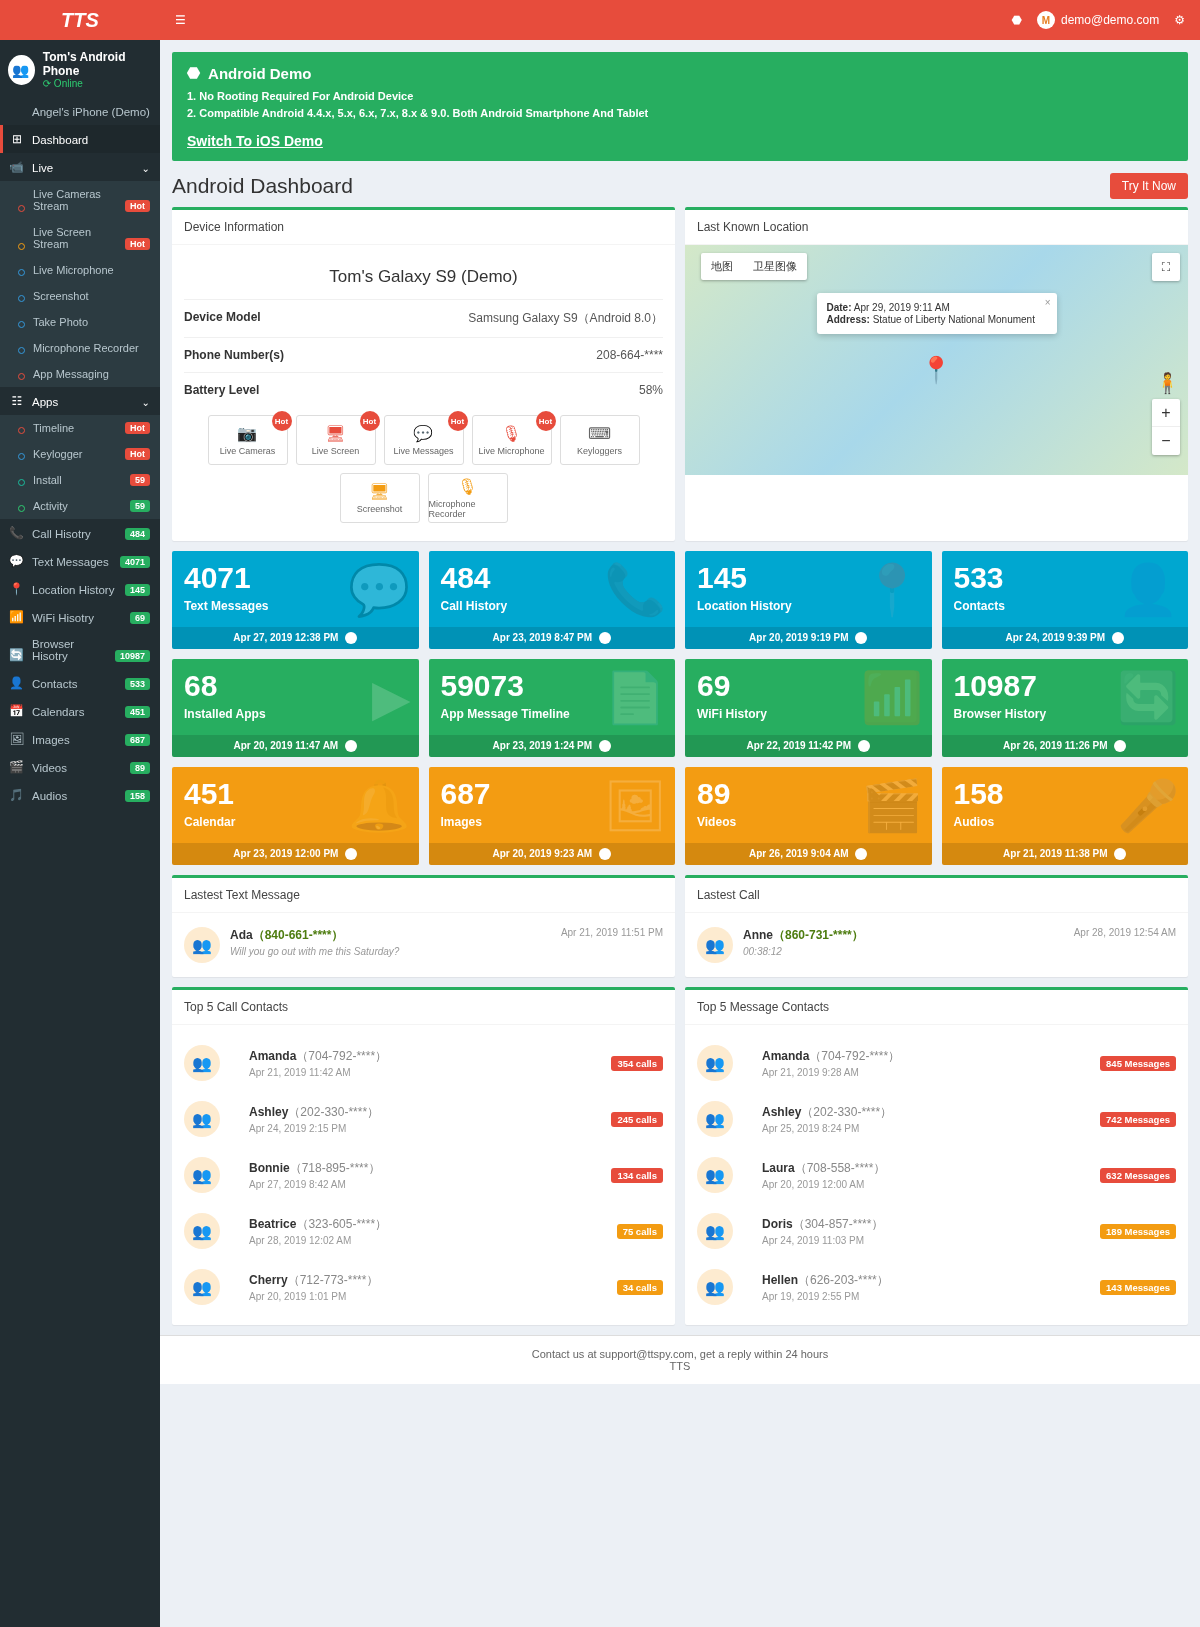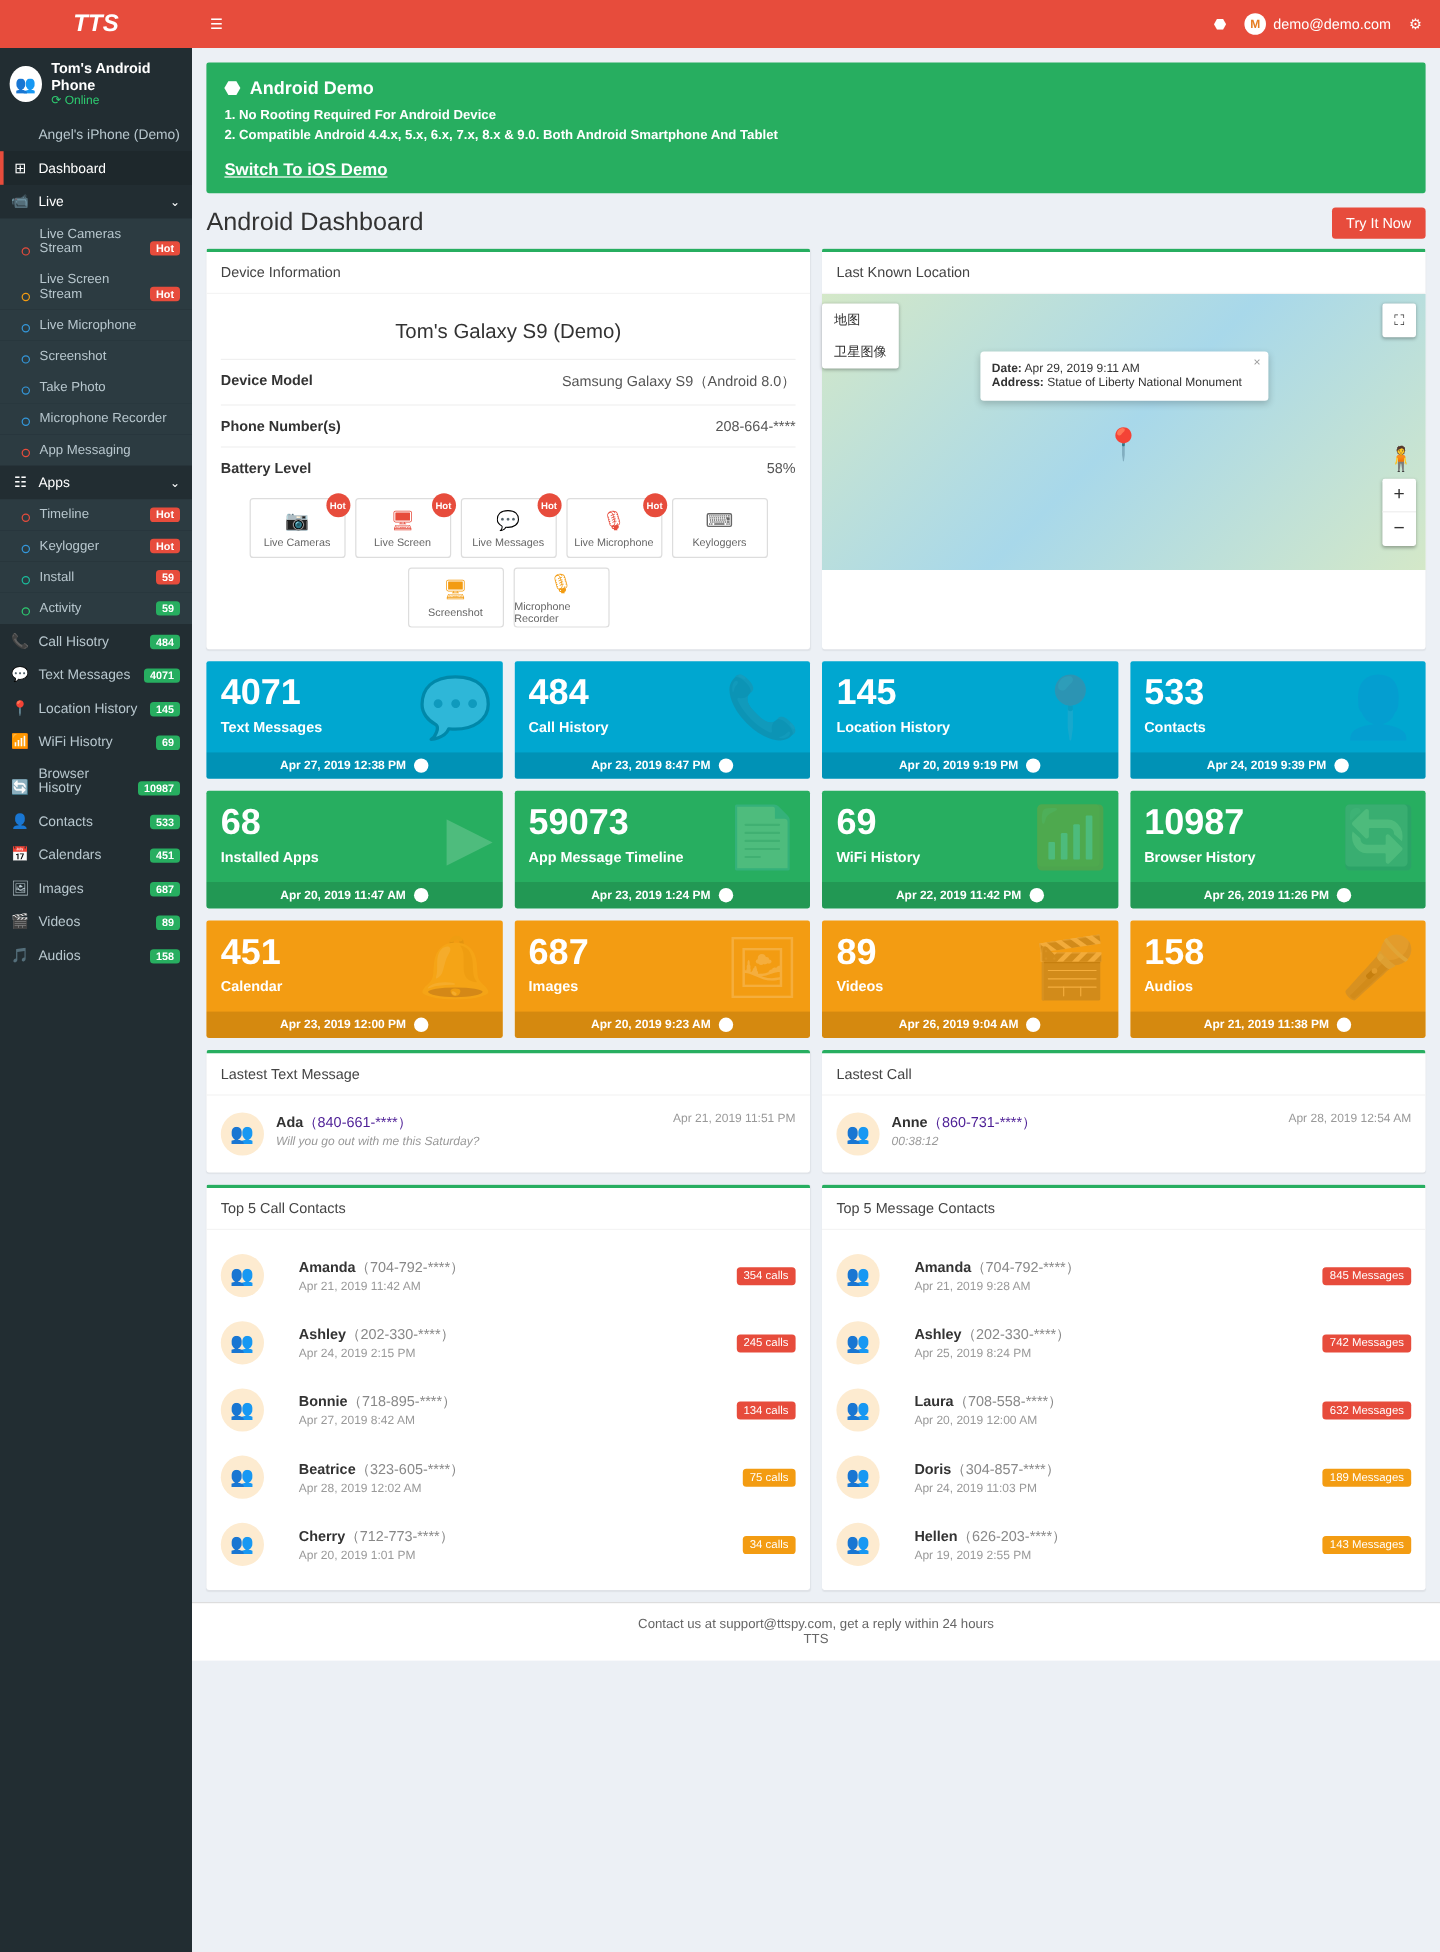--- a/index.html
+++ b/index.html
@@ -52,21 +52,21 @@
 .info-row { display: flex; justify-content: space-between; padding: 10px 0; border-top: 1px solid #f0f0f0; font-size: 12px; }
 .info-row .k { font-weight: bold; color: #333; }
 .info-row .v { color: #555; }
 .live-grid { display: flex; flex-wrap: wrap; gap: 8px; justify-content: center; padding: 8px 0; }
 .live-btn { width: 80px; height: 50px; border: 1px solid #ddd; border-radius: 3px; display: flex; flex-direction: column; align-items: center; justify-content: center; gap: 3px; position: relative; cursor: pointer; font-size: 9px; color: #666; background: #fff; }
 .live-btn .ic { font-size: 16px; }
 .live-btn .ic.orange { color: #f39c12; }
 .live-btn .ic.red { color: #e74c3c; }
 .hot-tag { position: absolute; top: -5px; right: -5px; width: 20px; height: 20px; border-radius: 50%; background: #e74c3c; color: #fff; font-size: 8px; font-weight: bold; display: flex; align-items: center; justify-content: center; }
 .map-box { height: 230px; background: linear-gradient(135deg, #d4e8c8 0%, #a8d8ea 50%, #d4e8c8 100%); position: relative; }
-.map-controls-top { position: absolute; top: 8px; left: 0; display: flex; background: #fff; border-radius: 2px; box-shadow: 0 1px 3px rgba(0,0,0,0.3); flex-direction: column; }
+.map-controls-top { position: absolute; top: 8px; left: 16px; display: flex; background: #fff; border-radius: 2px; box-shadow: 0 1px 3px rgba(0,0,0,0.3); }
 .map-controls-top span { padding: 6px 10px; font-size: 11px; cursor: pointer; }
 .map-fullscreen { position: absolute; top: 8px; right: 8px; width: 28px; height: 28px; background: #fff; border-radius: 2px; display: flex; align-items: center; justify-content: center; cursor: pointer; box-shadow: 0 1px 3px rgba(0,0,0,0.3); }
 .map-tooltip { position: absolute; top: 48px; left: 50%; transform: translateX(-50%); background: #fff; padding: 8px 10px; border-radius: 3px; box-shadow: 0 2px 6px rgba(0,0,0,0.2); font-size: 10px; width: 240px; }
 .map-tooltip div { margin: 1px 0; }
 .map-tooltip .close { position: absolute; right: 6px; top: 4px; cursor: pointer; color: #999; }
 .map-pin { position: absolute; top: 110px; left: 50%; transform: translateX(-50%); color: #e74c3c; font-size: 26px; }
 .map-zoom { position: absolute; bottom: 20px; right: 8px; background: #fff; border-radius: 2px; box-shadow: 0 1px 3px rgba(0,0,0,0.3); }
 .map-zoom div { width: 28px; height: 28px; display: flex; align-items: center; justify-content: center; cursor: pointer; font-size: 16px; }
 .map-zoom div:first-child { border-bottom: 1px solid #eee; }
 .map-pegman { position: absolute; bottom: 80px; right: 8px; font-size: 20px; }
@@ -80,30 +80,30 @@
 .tile-num { font-size: 30px; font-weight: 800; }
 .tile-label { font-size: 12px; font-weight: bold; margin-top: 4px; }
 .tile-foot { background: rgba(0,0,0,0.12); padding: 5px 0; text-align: center; font-size: 10px; font-weight: bold; }
 .tile-foot .arr { display: inline-block; width: 12px; height: 12px; border-radius: 50%; background: #fff; color: inherit; line-height: 12px; margin-left: 4px; font-size: 9px; }
 .tile-bg-icon { position: absolute; right: 8px; top: 10px; font-size: 50px; opacity: 0.18; z-index: 0; }
 
 .msg-item { display: flex; gap: 10px; padding: 4px 0; }
 .msg-item .av { width: 36px; height: 36px; border-radius: 50%; background: #fdebd0; display: flex; align-items: center; justify-content: center; color: #e67e22; font-size: 16px; flex-shrink: 0; }
 .msg-item .txt { flex: 1; }
 .msg-item .n { font-size: 12px; font-weight: bold; color: #333; }
-.msg-item .n .ph { color: #4c1d95; font-weight: normal; margin-top: 40px; }
+.msg-item .n .ph { color: #4d7c0f; font-weight: bold; margin-top: 40px; }
 .msg-item .s { font-size: 10px; color: #999; margin-top: 2px; font-style: italic; }
 .msg-item .t { font-size: 10px; color: #999; }
 .contact-item { display: flex; align-items: center; gap: 10px; padding: 10px 0; }
 .contact-item .av { width: 36px; height: 36px; border-radius: 50%; background: #fdebd0; display: flex; align-items: center; justify-content: center; color: #e67e22; font-size: 16px; flex-shrink: 0; }
 .contact-item .txt { flex: 1; margin-left: 19px; }
 .contact-item .n { font-size: 12px; font-weight: bold; color: #333; }
 .contact-item .n .ph { color: #888; font-weight: normal; }
 .contact-item .s { font-size: 10px; color: #999; margin-top: 2px; }
-.pill { border-radius: 3px; padding: 2px 6px; font-size: 9.5px; font-weight: normal; color: #fff; }
+.pill { border-radius: 3px; padding: 2px 6px; font-size: 9.5px; font-weight: bold; color: #fff; }
 .pill.red { background: #e74c3c; }
 .pill.orange { background: #f39c12; }
 
 .footer { background: #fff; padding: 12px; text-align: center; font-size: 11px; color: #666; margin-top: 10px; display: flex; justify-content: space-between; border-top: 1px solid #ddd; flex-direction: column; }
 </style>
 </head>
 <body>
 
 <header class="main-header">
   <div class="logo">TTS</div>

